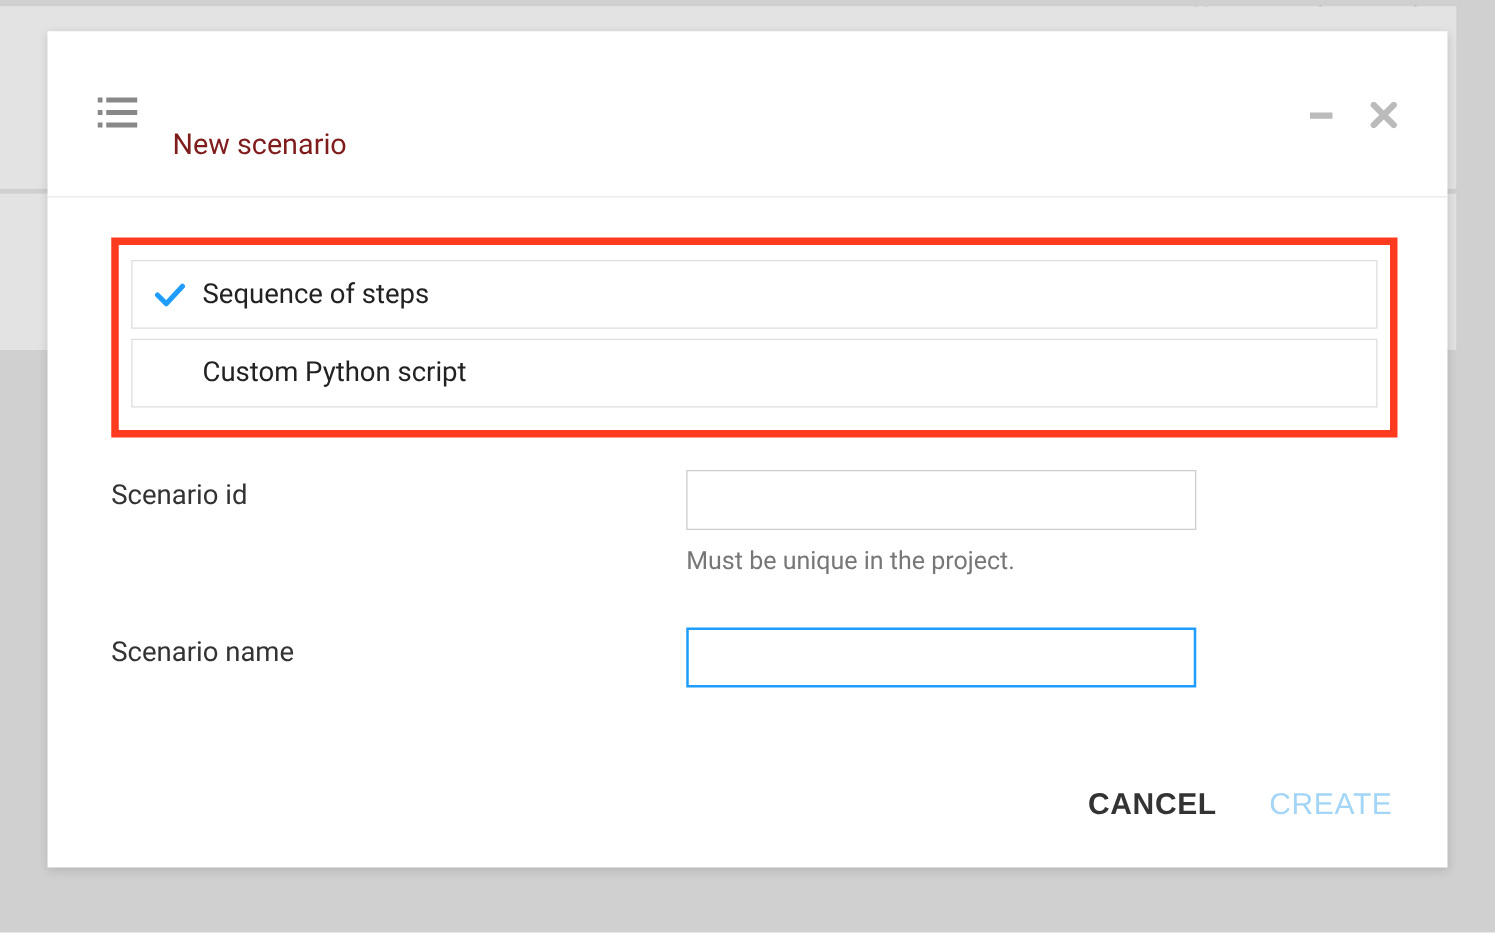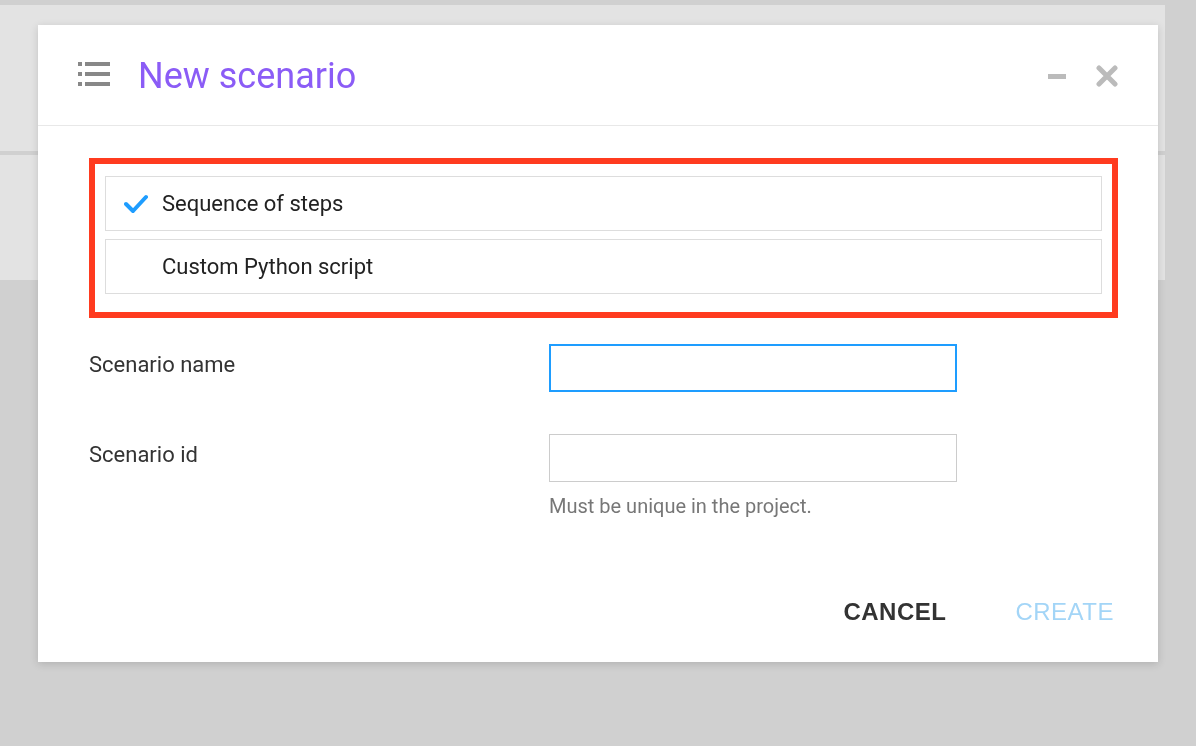--- a/index.html
+++ b/index.html
@@ -52,24 +52,25 @@
       align-items: center;
       padding: 30px 40px 28px 40px;
       border-bottom: 1px solid #e8e8e8;
       position: relative;
     }
     .list-icon {
       color: #888;
       margin-right: 28px;
     }
     .modal-title {
-      font-size: 36px;
+      font-size: 23px;
       font-weight: 400;
-      color: #8b5cf6;
+      color: #7f1d1d;
       flex: 1;
+      margin-top: 47px;
     }
     .header-controls {
       display: flex;
       align-items: center;
       gap: 28px;
     }
     .minimize-icon, .close-icon {
       color: #bbb;
       cursor: pointer;
       display: flex;
@@ -142,21 +143,21 @@
     .helper-text {
       font-size: 20px;
       color: #777;
       margin-top: 12px;
     }
     .modal-footer {
       display: flex;
       justify-content: flex-end;
       align-items: center;
       padding: 18px 44px 36px 44px;
-      gap: 69px;
+      gap: 42px;
     }
     .btn-cancel {
       font-size: 24px;
       font-weight: 700;
       color: #333;
       background: none;
       border: none;
       cursor: pointer;
       letter-spacing: 0.5px;
     }
@@ -214,31 +215,31 @@
         </span>
         <span>Sequence of steps</span>
       </div>
       <div class="option-row">
         <span class="check-placeholder"></span>
         <span>Custom Python script</span>
       </div>
     </div>
 
     <div class="form-row">
-      <div class="form-label">Scenario name</div>
-      <div class="form-input-wrap">
-        <input type="text" class="form-input" value="" style="">
-      </div>
-    </div>
-
-    <div class="form-row">
       <div class="form-label">Scenario id</div>
       <div class="form-input-wrap">
         <input type="text" class="form-input-plain" value="" style="">
         <div class="helper-text">Must be unique in the project.</div>
+      </div>
+    </div>
+
+    <div class="form-row">
+      <div class="form-label">Scenario name</div>
+      <div class="form-input-wrap">
+        <input type="text" class="form-input" value="" style="">
       </div>
     </div>
   </div>
 
   <div class="modal-footer">
     <button class="btn-cancel">CANCEL</button>
     <button class="btn-create">CREATE</button>
   </div>
 </div>
 

